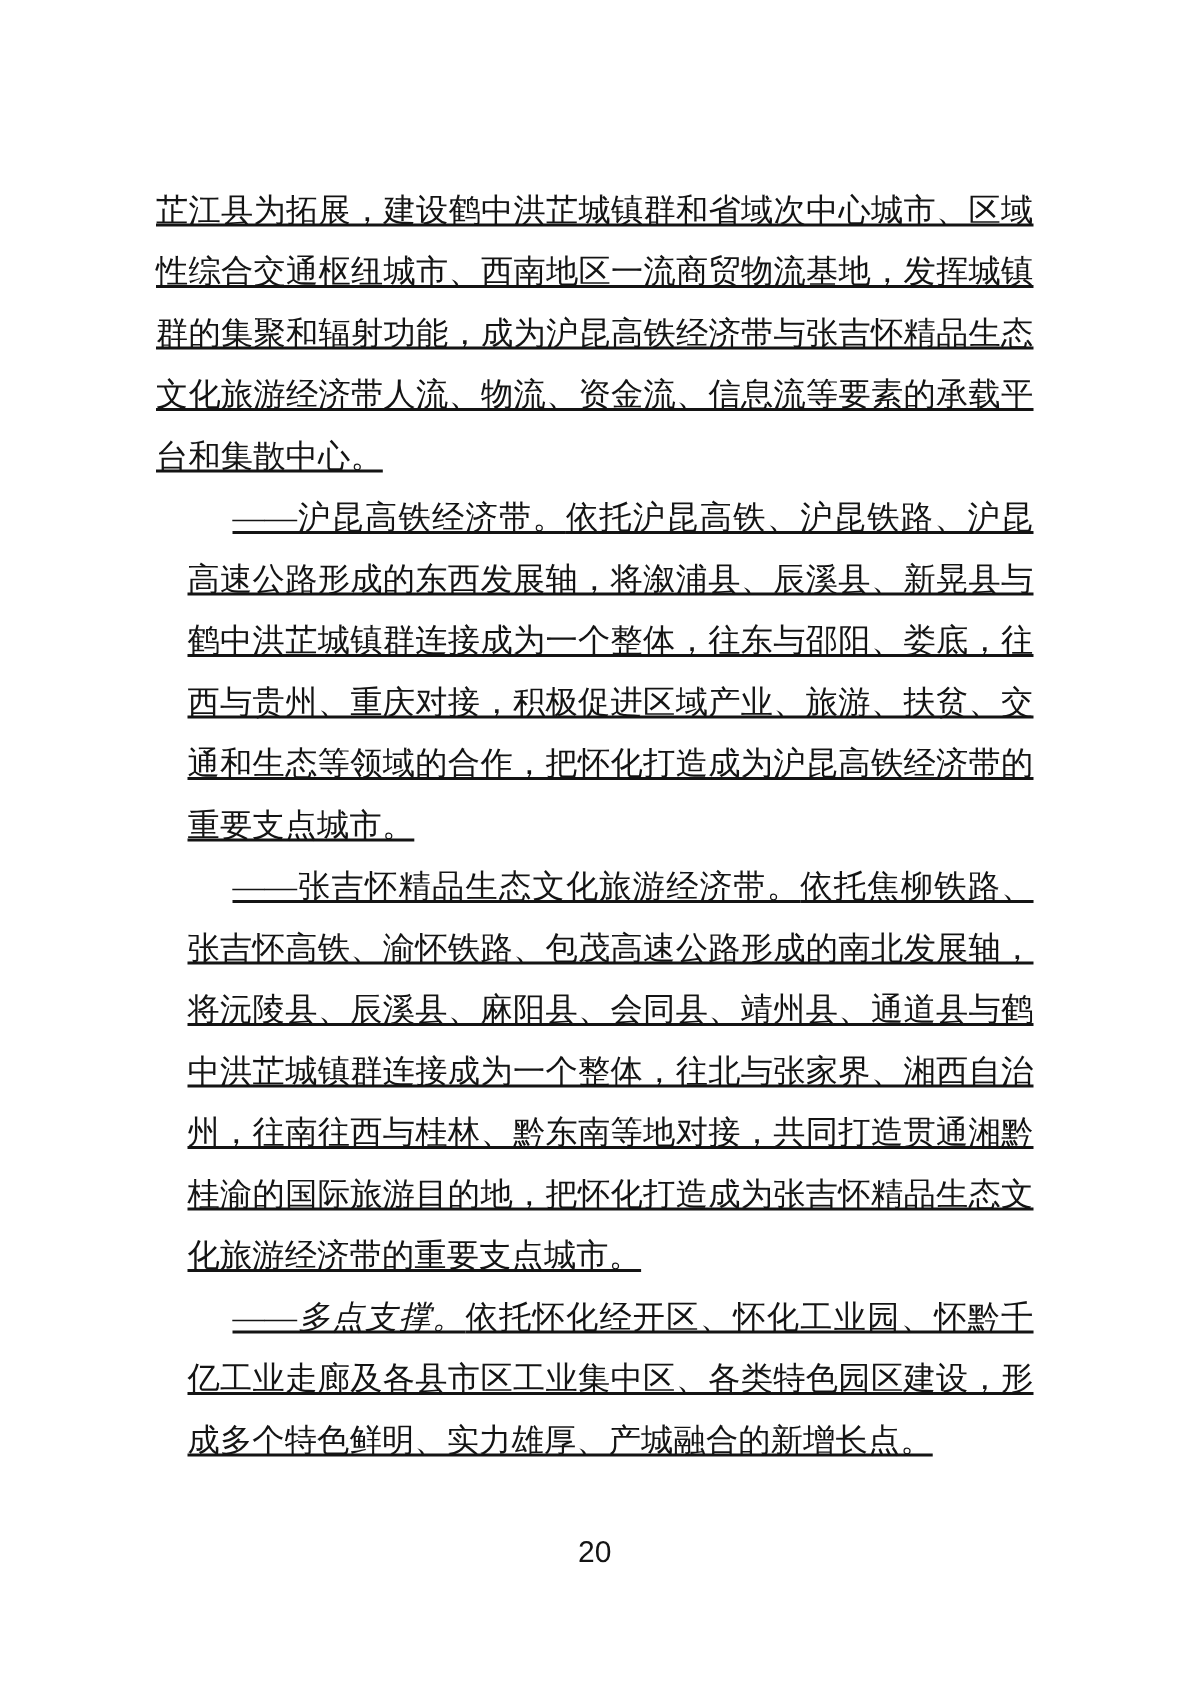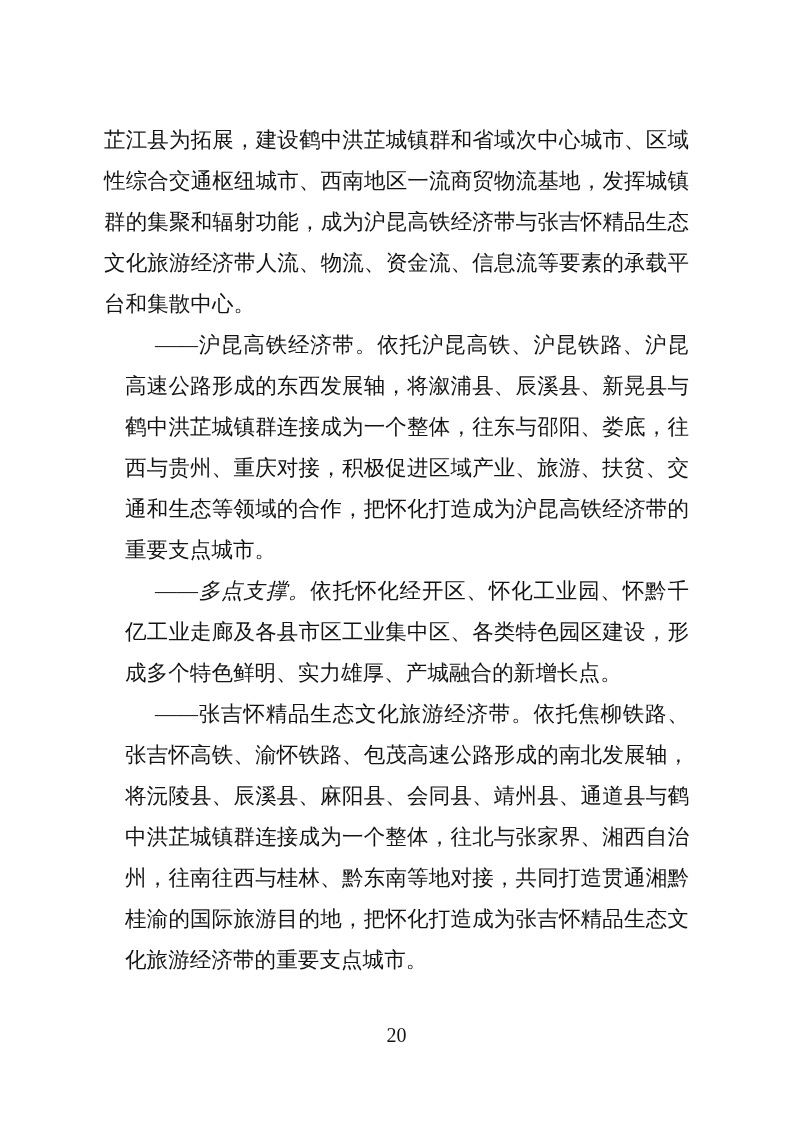--- a/index.html
+++ b/index.html
@@ -30,20 +30,21 @@
   }
   p.para {
     margin: 0;
     padding: 0;
     font-size: 21.5px;
     line-height: 41px;
     text-align: justify;
     text-justify: inter-ideograph;
     letter-spacing: 0.1px;
     word-break: break-all;
+    text-decoration: underline;
   }
   p.para-indent {
     text-indent: 30px;
     margin-left: 21px;
   }
   .dash {
     letter-spacing: 0;
   }
   .lead {
     font-style: normal;
@@ -53,38 +54,38 @@
   }
   .footer {
     position: absolute;
     left: 0;
     top: 1024px;
     width: 793px;
     text-align: center;
   }
   .page-number {
     font-size: 20px;
-    font-family: Liberation Serif, serif;
+    font-family: Liberation Sans, sans-serif;
     color: #141414;
   }
 </style>
 </head>
 <body>
 
 <div class="page">
 
   <div class="doc-body">
 
     <p class="para"><span>芷江县为拓展，建设鹤中洪芷城镇群和省域次中心城市、区域性综合交通枢纽城市、西南地区一流商贸物流基地，发挥城镇群的集聚和辐射功能，成为沪昆高铁经济带与张吉怀精品生态文化旅游经济带人流、物流、资金流、信息流等要素的承载平台和集散中心。</span></p>
 
     <p class="para para-indent"><span class="dash">——</span><span class="lead">沪昆高铁经济带。</span><span>依托沪昆高铁、沪昆铁路、沪昆高速公路形成的东西发展轴，将溆浦县、辰溪县、新晃县与鹤中洪芷城镇群连接成为一个整体，往东与邵阳、娄底，往西与贵州、重庆对接，积极促进区域产业、旅游、扶贫、交通和生态等领域的合作，把怀化打造成为沪昆高铁经济带的重要支点城市。</span></p>
 
+    <p class="para para-indent"><span class="dash">——</span><span class="lead">张吉怀精品生态文化旅游经济带。</span><span>依托焦柳铁路、张吉怀高铁、渝怀铁路、包茂高速公路形成的南北发展轴，将沅陵县、辰溪县、麻阳县、会同县、靖州县、通道县与鹤中洪芷城镇群连接成为一个整体，往北与张家界、湘西自治州，往南往西与桂林、黔东南等地对接，共同打造贯通湘黔桂渝的国际旅游目的地，把怀化打造成为张吉怀精品生态文化旅游经济带的重要支点城市。</span></p>
+
     <p class="para para-indent"><span class="dash">——</span><span class="lead lead-italic">多点支撑。</span><span>依托怀化经开区、怀化工业园、怀黔千亿工业走廊及各县市区工业集中区、各类特色园区建设，形成多个特色鲜明、实力雄厚、产城融合的新增长点。</span></p>
-
-    <p class="para para-indent"><span class="dash">——</span><span class="lead">张吉怀精品生态文化旅游经济带。</span><span>依托焦柳铁路、张吉怀高铁、渝怀铁路、包茂高速公路形成的南北发展轴，将沅陵县、辰溪县、麻阳县、会同县、靖州县、通道县与鹤中洪芷城镇群连接成为一个整体，往北与张家界、湘西自治州，往南往西与桂林、黔东南等地对接，共同打造贯通湘黔桂渝的国际旅游目的地，把怀化打造成为张吉怀精品生态文化旅游经济带的重要支点城市。</span></p>
 
   </div>
 
   <div class="footer">
     <span class="page-number">20</span>
   </div>
 
 </div>
 
 </body></html>

